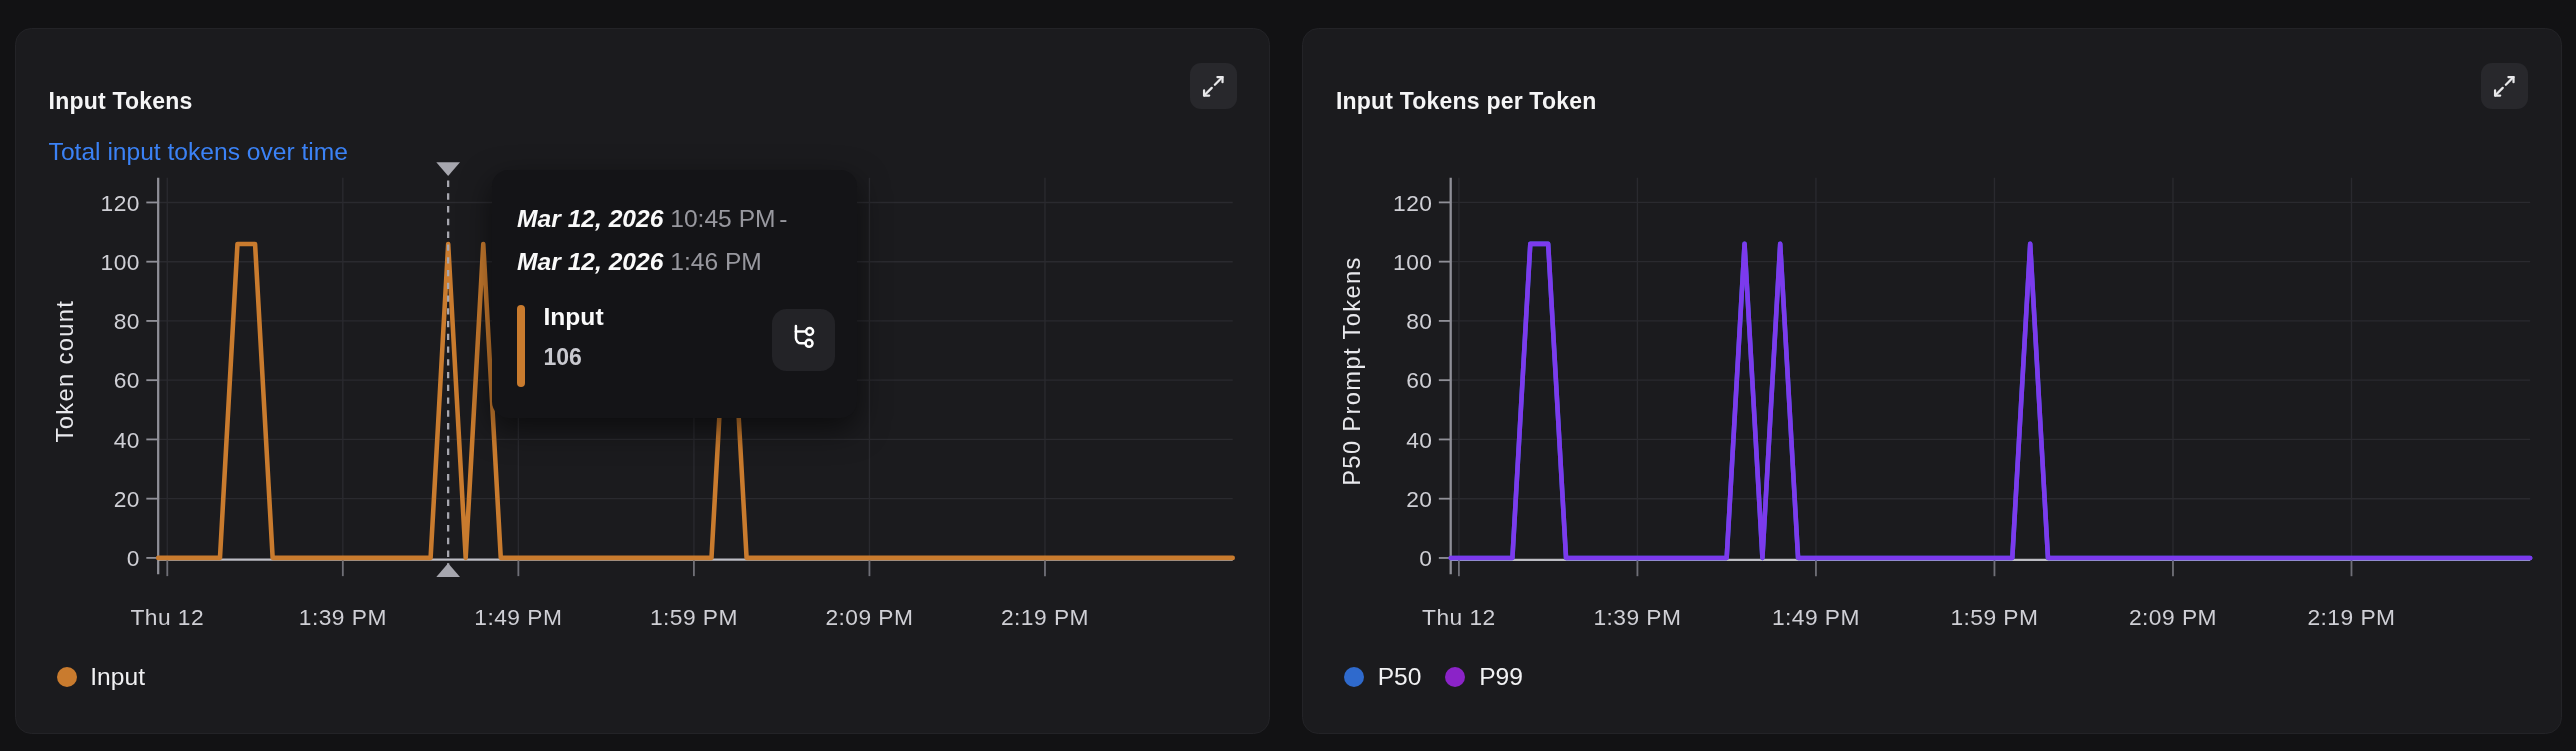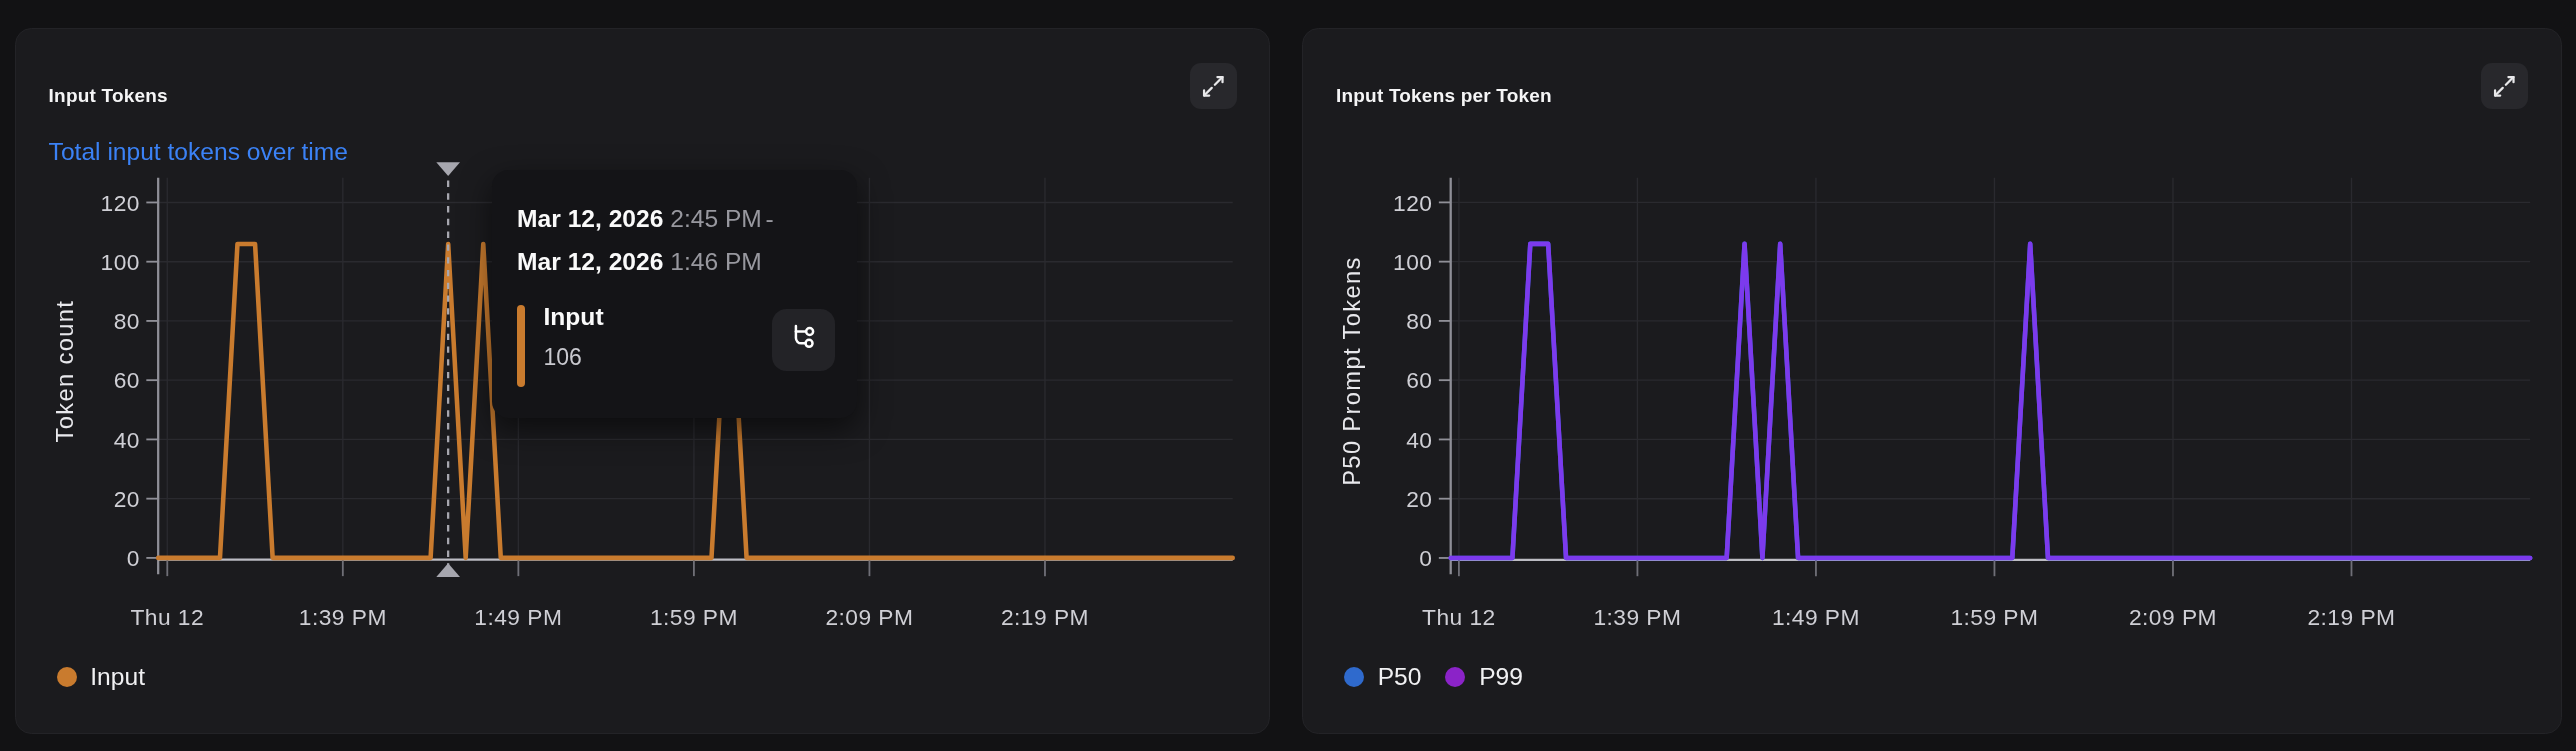--- a/index.html
+++ b/index.html
@@ -1,38 +1,38 @@
 <!DOCTYPE html>
 <html style="font-size:14.6px"><head>
 <meta charset="utf-8">
 <style>
   html,body{margin:0;padding:0;background:#121214;}
   *{box-sizing:border-box;font-family:"Liberation Sans",sans-serif;}
   .page{position:relative;width:2576px;height:751px;background:#121214;overflow:hidden;}
   .panel{position:absolute;top:28px;height:706px;background:#1b1b1e;border:0.9px solid #232327;border-radius:16.4px;}
-  .panel-title{position:absolute;left:33px;top:40px;font-size:19px;font-weight:700;color:#f5f5f6;letter-spacing:0.2px;}
+  .panel-title{position:absolute;left:33px;top:40px;font-size:23px;font-weight:700;color:#f5f5f6;letter-spacing:0.2px;}
   .panel-subtitle{position:absolute;left:33px;top:84px;font-size:24.6px;font-weight:400;color:#3b82f6;}
   .expand-btn{position:absolute;top:34px;width:47px;height:46px;border:none;border-radius:11px;background:#28282c;display:flex;align-items:center;justify-content:center;cursor:pointer;padding:0;}
   .expand-btn svg{display:block;}
   .chart-host{position:absolute;inset:0;}
   .chart-host svg{position:absolute;left:0;top:0;}
   .legend{position:absolute;left:41px;top:634px;display:flex;align-items:center;gap:24px;}
   .legend-item{display:flex;align-items:center;gap:13.7px;cursor:pointer;}
   .legend .dot{width:20px;height:20px;border-radius:50%;flex:0 0 auto;}
   .legend-label{font-size:24.6px;color:#f1f1f3;}
   .tooltip{position:absolute;left:476px;top:141px;width:365px;height:248px;background:#141417;border-radius:16.4px;box-shadow:0 11px 31px rgba(0,0,0,.55);padding:27px 22px 22px 25.5px;z-index:5;}
   .tt-line{font-size:24.6px;line-height:43px;white-space:nowrap;}
-  .tt-date{color:#fafafa;font-weight:600;}
+  .tt-date{color:#fafafa;font-weight:600;font-style:italic;}
   .tt-time{color:#98989f;font-weight:500;}
   .tt-sep{color:#98989f;font-weight:500;margin-left:3.6px;}
   .tt-row{position:relative;margin-top:20px;height:87px;}
   .tt-bar{position:absolute;left:0;top:1.8px;width:8.2px;height:82px;border-radius:4.6px;}
   .tt-series{position:absolute;left:26.4px;top:0;}
   .tt-series-name{font-size:24.6px;font-weight:700;color:#fafafa;}
-  .tt-series-value{margin-top:12.8px;font-size:23px;color:#c9c9cf;}
+  .tt-series-value{margin-top:12.8px;font-size:23px;color:#c9c9cf;font-weight:bold;}
   .tt-action{position:absolute;right:0;top:5.5px;width:63px;height:62px;border:none;border-radius:14.6px;background:#232327;display:flex;align-items:center;justify-content:center;cursor:pointer;padding:0;}
   svg text{font-family:"Liberation Sans",sans-serif;}
   .tick-label{fill:#cfcfd5;font-size:25px;letter-spacing:.5px;}
   .axis-title{fill:#e8e8ec;font-size:26px;font-weight:500;letter-spacing:1.5px;}
 </style>
 </head>
 <body>
 
 <div class="page">
 
@@ -102,21 +102,21 @@
     </button>
 
     <div class="legend">
       <div class="legend-item">
         <span class="dot" style="background-color: rgb(201, 123, 46);"></span>
         <span class="legend-label">Input</span>
       </div>
     </div>
 
     <div class="tooltip">
-      <div class="tt-line"><span class="tt-date">Mar 12, 2026</span> <span class="tt-time">2:45 PM</span><span class="tt-sep">-</span></div>
+      <div class="tt-line"><span class="tt-date">Mar 12, 2026</span> <span class="tt-time">10:45 PM</span><span class="tt-sep">-</span></div>
       <div class="tt-line"><span class="tt-date">Mar 12, 2026</span> <span class="tt-time">1:46 PM</span></div>
       <div class="tt-row">
         <span class="tt-bar" style="background-color: rgb(201, 123, 46);"></span>
         <div class="tt-series">
           <div class="tt-series-name">Input</div>
           <div class="tt-series-value">106</div>
         </div>
         <button class="tt-action">
           <span>
             <svg width="35" height="35" viewBox="0 0 24 24" fill="none" stroke="#ffffff" stroke-width="1.7" stroke-linecap="round">

